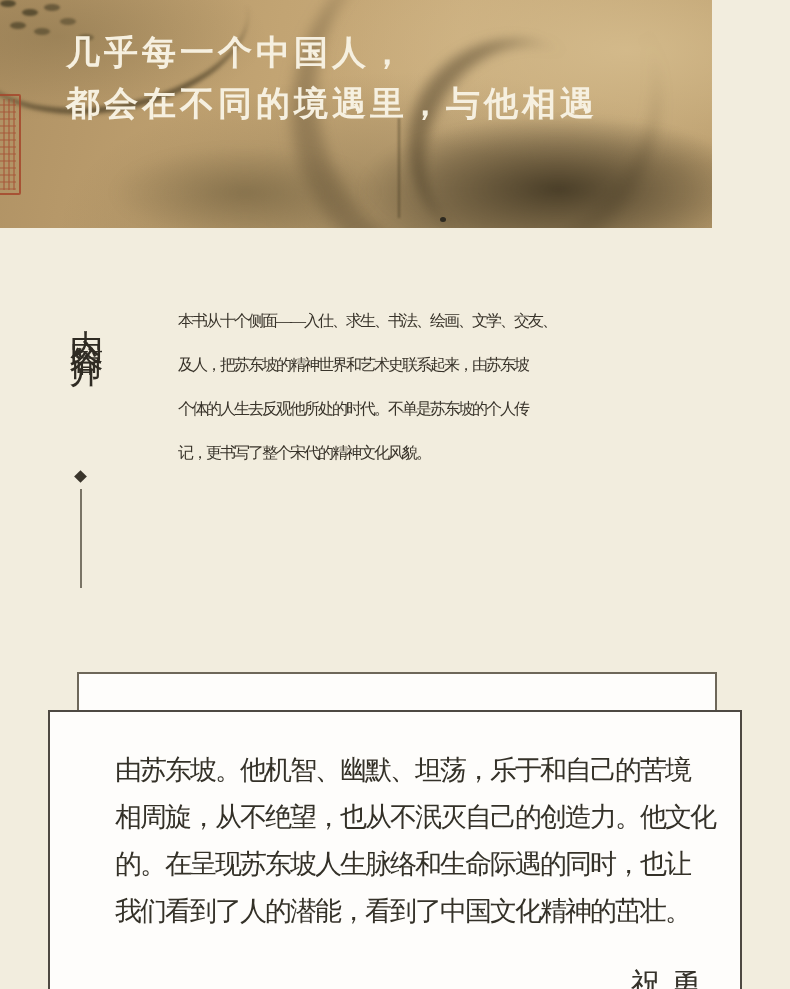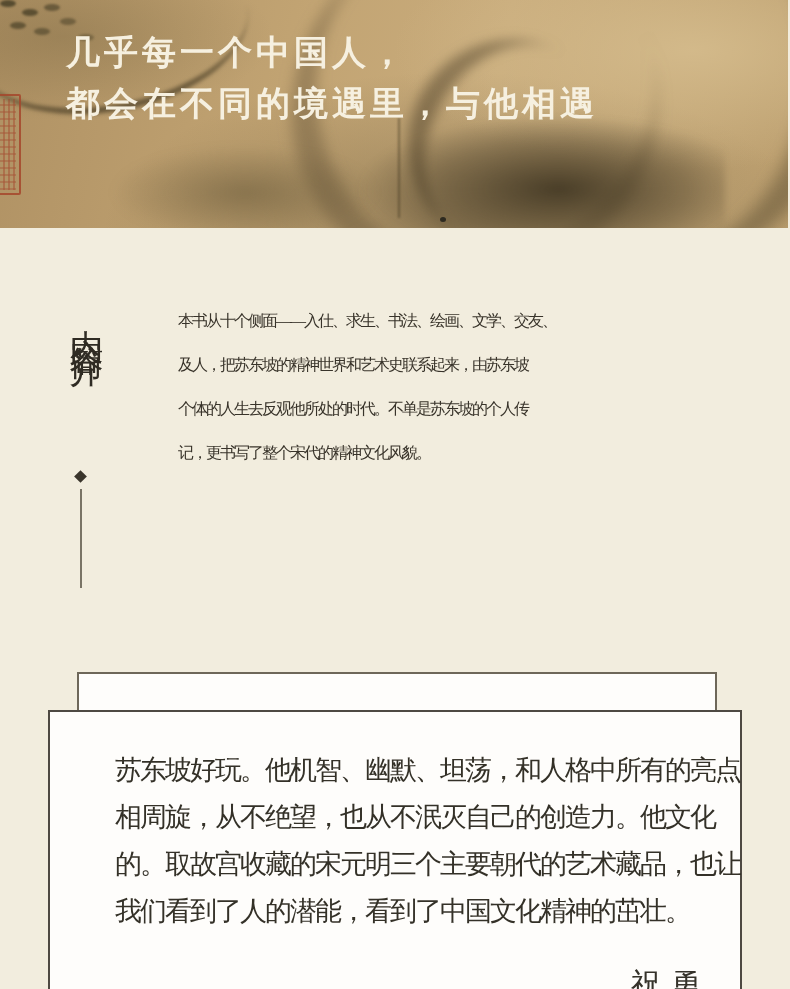--- a/index.html
+++ b/index.html
@@ -4,21 +4,21 @@
 <style>
   html,body{margin:0;padding:0;background:#d8d3c6;}
   .page{
     position:relative;width:790px;height:989px;margin:0 auto;
     background:#f2edde;overflow:hidden;
     font-family:"Liberation Serif","DejaVu Serif",serif;
   }
 
   
   .hero{
-    position:absolute;left:0;top:0;width:788px;height:228px;overflow:hidden;
+    position:absolute;left:0;top:0;width:712px;height:228px;overflow:hidden;
     background:
       radial-gradient(ellipse 430px 170px at 88% 22%, rgba(214,189,142,.85), rgba(214,189,142,0) 70%),
       radial-gradient(ellipse 300px 120px at 8% 16%, rgba(118,100,64,.38), rgba(118,100,64,0) 70%),
       radial-gradient(ellipse 520px 230px at 58% 100%, rgba(92,77,48,.42), rgba(92,77,48,0) 68%),
       linear-gradient(100deg,#b09264 0%,#c2a473 38%,#c9ac7c 62%,#bb9e6e 100%);
   }
   .hero .stroke{position:absolute;border-radius:50%;}
   .arc1{left:290px;top:-70px;width:340px;height:330px;
         border-left:30px solid rgba(104,88,58,.45);border-bottom:22px solid rgba(104,88,58,.30);
         transform:rotate(-24deg);filter:blur(7px);}
@@ -126,20 +126,20 @@
     <div class="para-line">本书从十个侧面——入仕、求生、书法、绘画、文学、交友、</div>
     <div class="para-line">及人，把苏东坡的精神世界和艺术史联系起来，由苏东坡</div>
     <div class="para-line">个体的人生去反观他所处的时代。不单是苏东坡的个人传</div>
     <div class="para-line">记，更书写了整个宋代的精神文化风貌。</div>
   </div>
 
   <div class="quote-card-back"></div>
   <div class="quote-card"></div>
 
   <div class="quote-text">
-    <div class="quote-line">苏东坡好玩。他机智、幽默、坦荡，和人格中所有的亮点</div>
+    <div class="quote-line">由苏东坡。他机智、幽默、坦荡，乐于和自己的苦境</div>
     <div class="quote-line">相周旋，从不绝望，也从不泯灭自己的创造力。他文化</div>
-    <div class="quote-line">的。取故宫收藏的宋元明三个主要朝代的艺术藏品，也让</div>
+    <div class="quote-line">的。在呈现苏东坡人生脉络和生命际遇的同时，也让</div>
     <div class="quote-line">我们看到了人的潜能，看到了中国文化精神的茁壮。</div>
   </div>
   <div class="quote-signature">祝勇</div>
 
 </div>
 
 </body></html>

